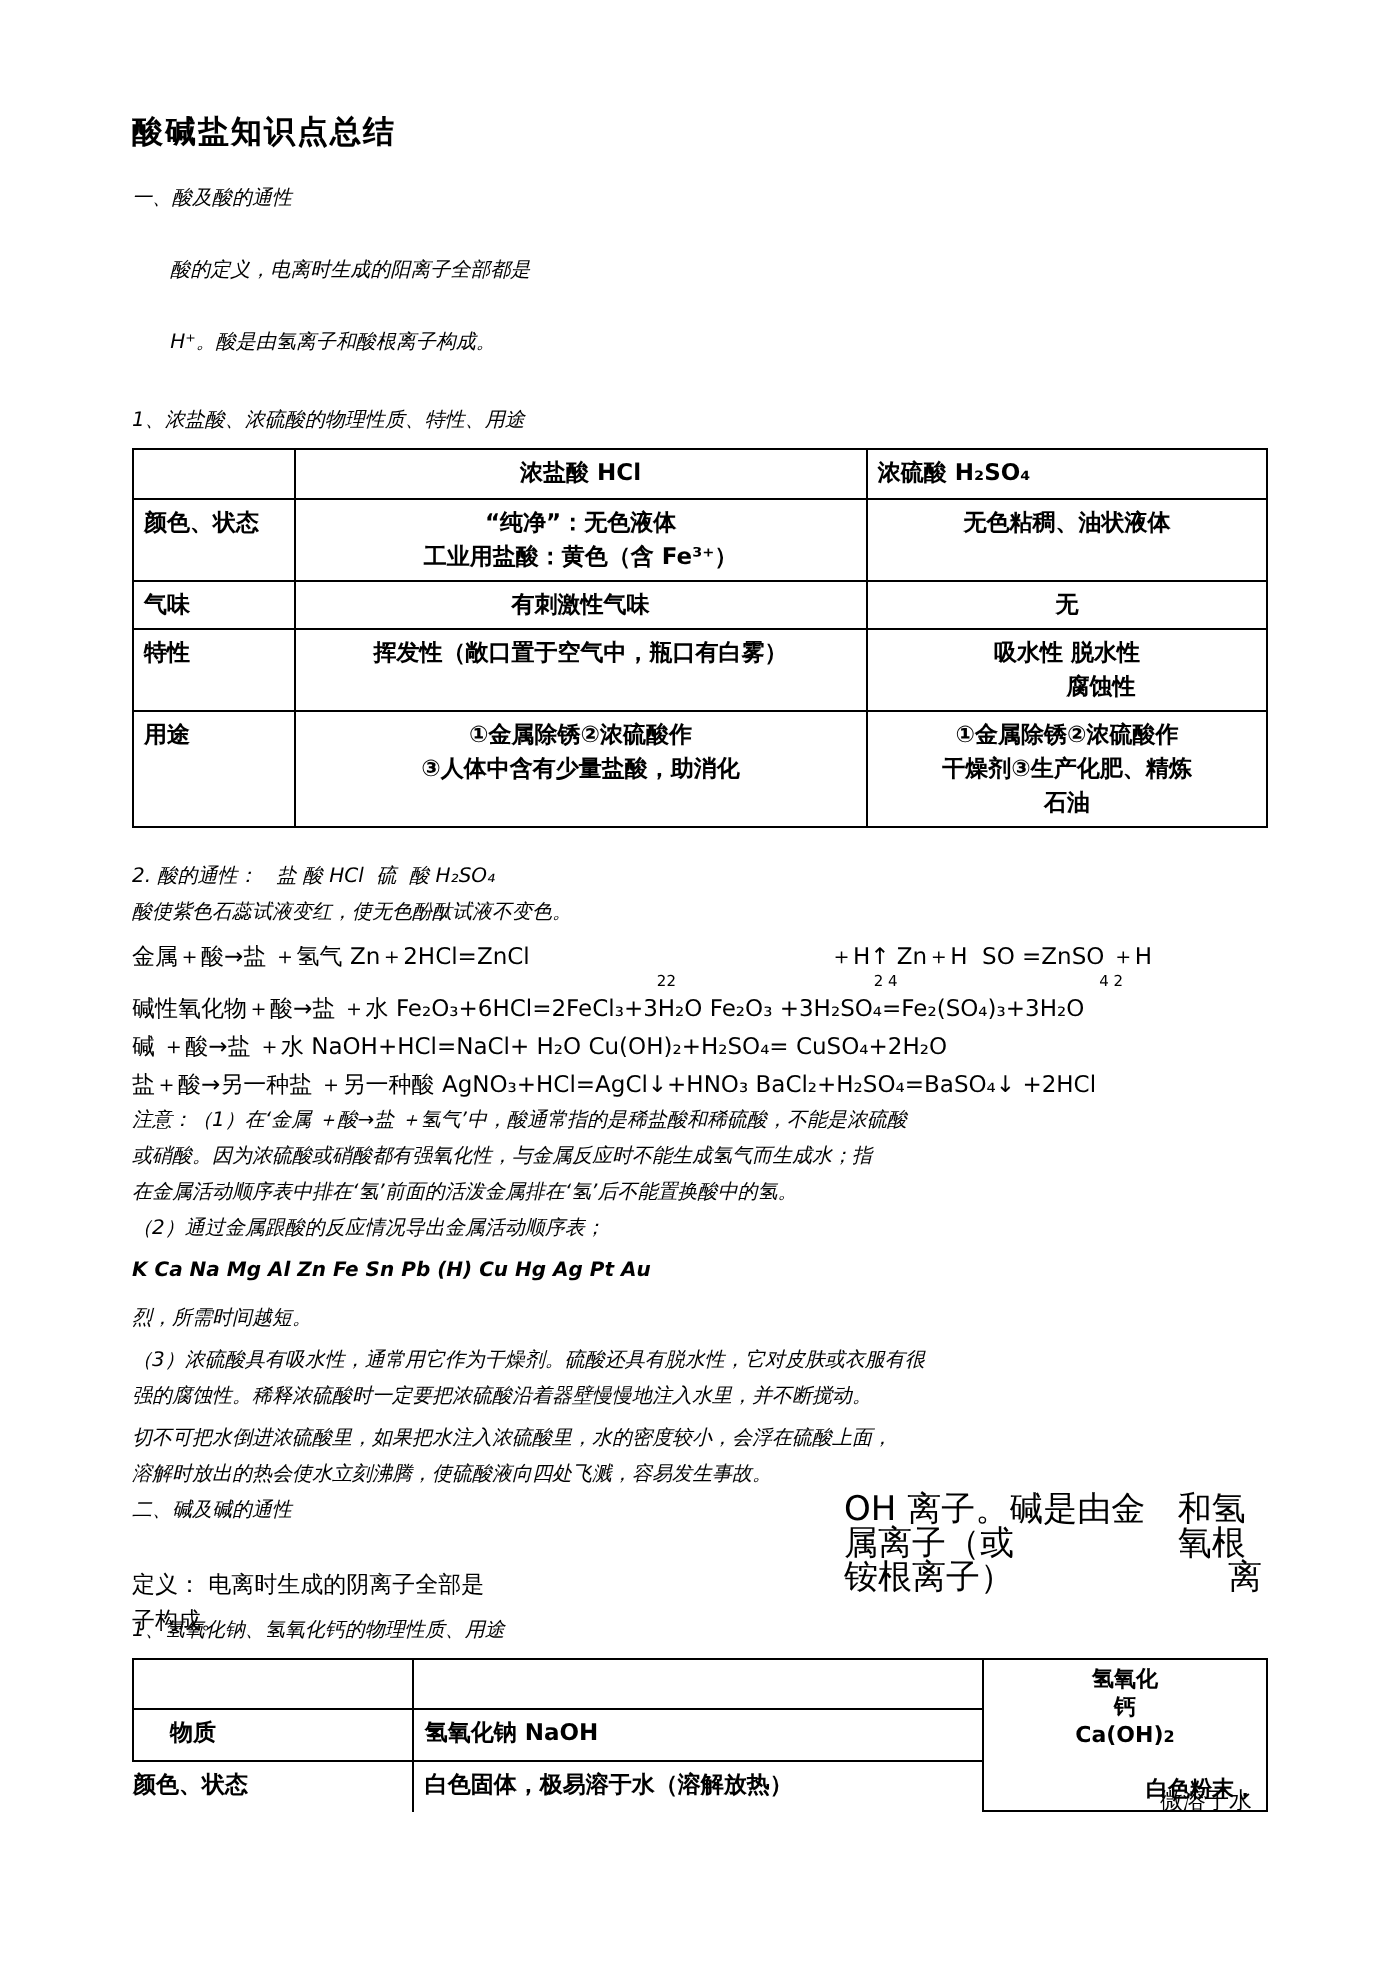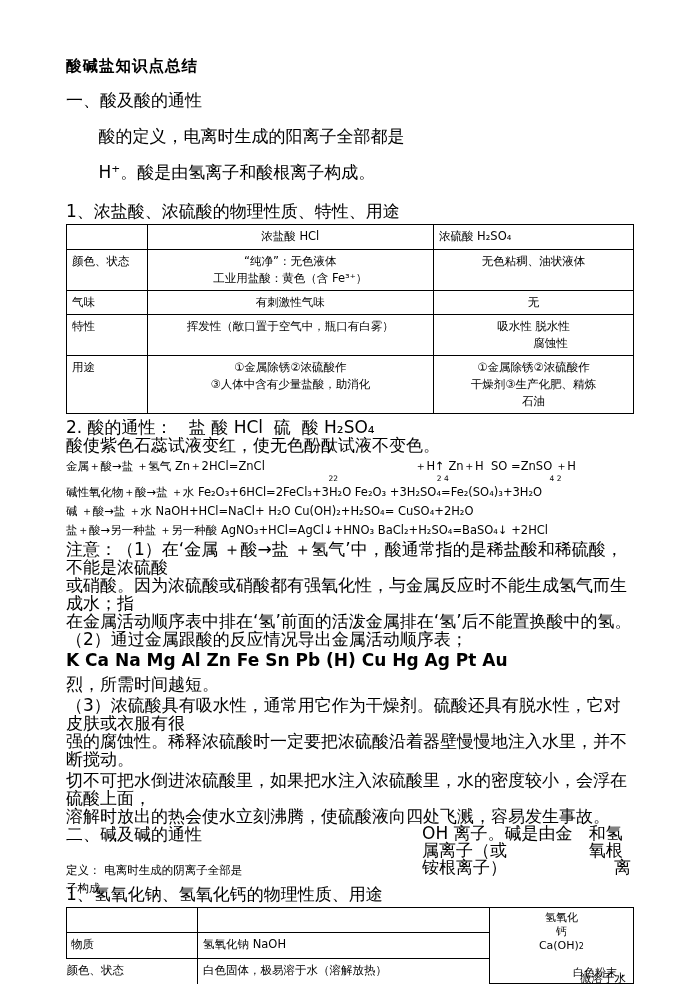--- a/index.html
+++ b/index.html
@@ -28,33 +28,35 @@
     width: 568px;
   }
   .doc-title {
     text-align: left;
     font-size: 15.5px;
     font-weight: bold;
     letter-spacing: 1px;
     margin-bottom: 14px;
   }
   .line {
-    font-size: 17px;
+    font-size: 10px;
     line-height: 18px;
     margin: 0;
     white-space: pre-wrap;
+    font-style: italic;
   }
   .line.sp {
     margin-top: 3px;
   }
   table.tbl {
     border-collapse: collapse;
     width: 100%;
-    margin: 4px 0 4px 0;
+    margin: 4px 0 16px 0;
     font-size: 11.5px;
+    font-weight: bold;
   }
   table.tbl td {
     border: 1px solid #000;
     padding: 3px 5px;
     vertical-align: top;
     line-height: 17px;
   }
   .t1 { width: 100%; }
   .t1 td.c0 { width: 62px; }
   .t1 td.c1 { width: 248px; }
@@ -237,21 +239,21 @@
           <td class="c0" style="height:14px"></td>
           <td class="c1"></td>
           <td class="c2" rowspan="3" style="vertical-align:top">
             <span class="rot-label sub-line">氢氧化</span>
             <span class="rot-label sub-line">钙</span>
             <span class="rot-label sub-line"><span>Ca(OH)</span><span class="tiny-sub">2</span></span>
             <span class="rot-label sub-line" style="margin-top:12px;text-align:right;display:block">白色粉末，</span>
           </td>
         </tr>
         <tr>
-          <td class="c0" style="padding-left:4px">物质</td>
+          <td class="c0" style="padding-left:18px">物质</td>
           <td class="c1">氢氧化钠  NaOH</td>
         </tr>
         <tr>
           <td class="c0" style="border-left:none;border-bottom:none;padding-left:0">颜色、状态</td>
           <td class="c1" style="border-bottom:none">白色固体，极易溶于水（溶解放热）</td>
         </tr>
       </tbody>
         </table>
       <div style="position:absolute;right:8px;bottom:-2px;font-size:11.5px">微溶于水</div>
     </div>

